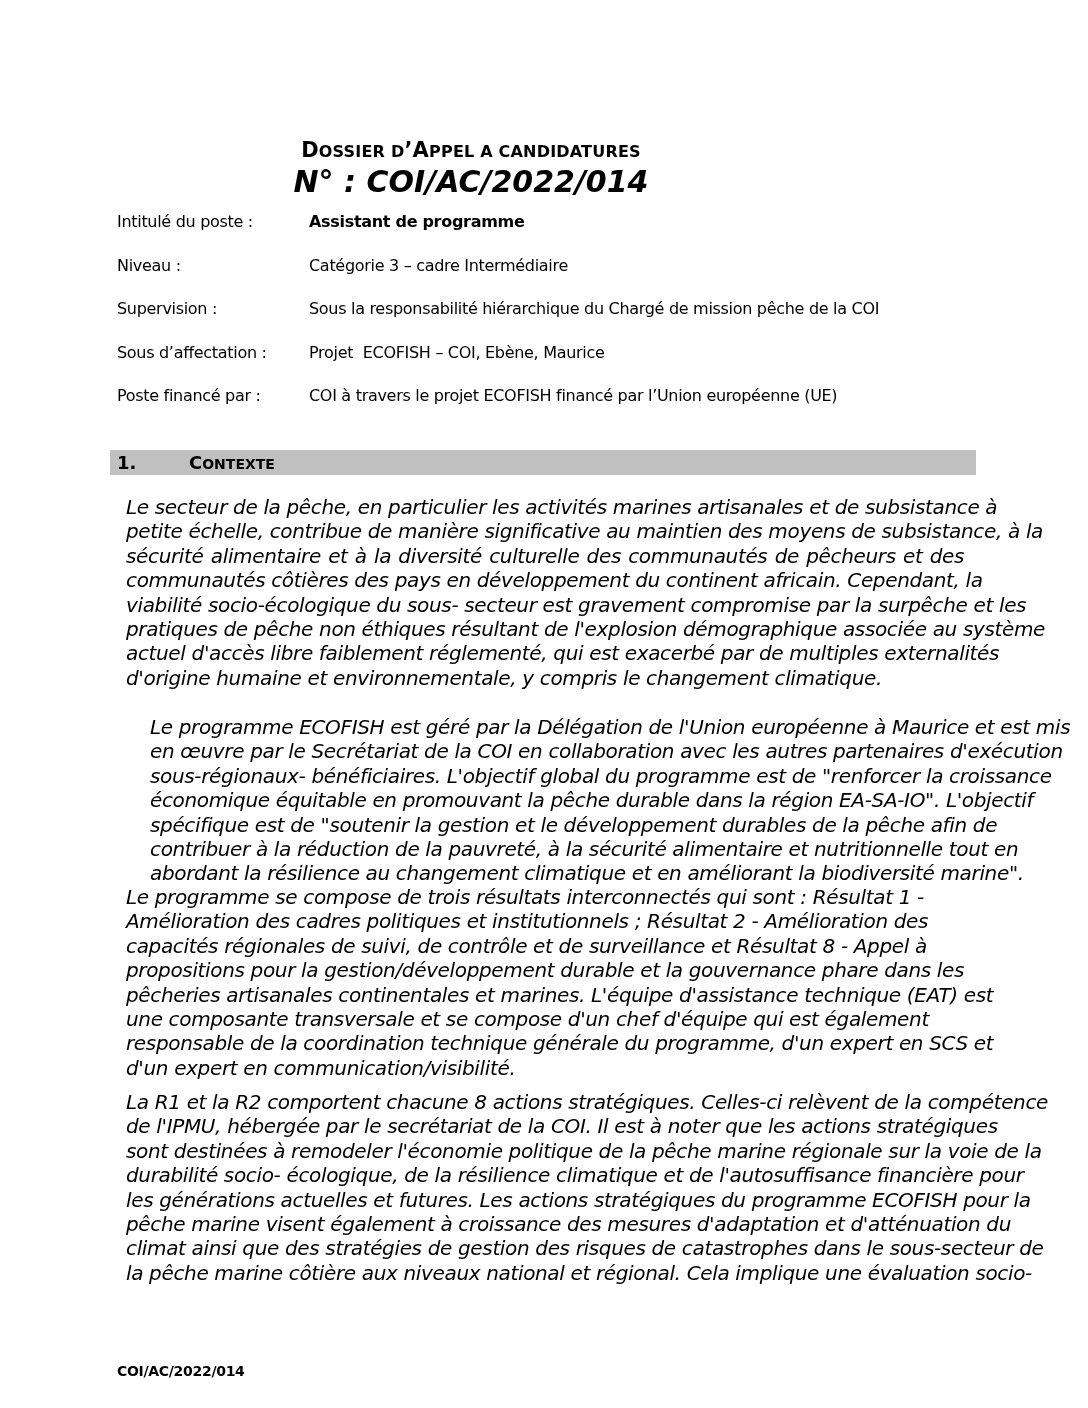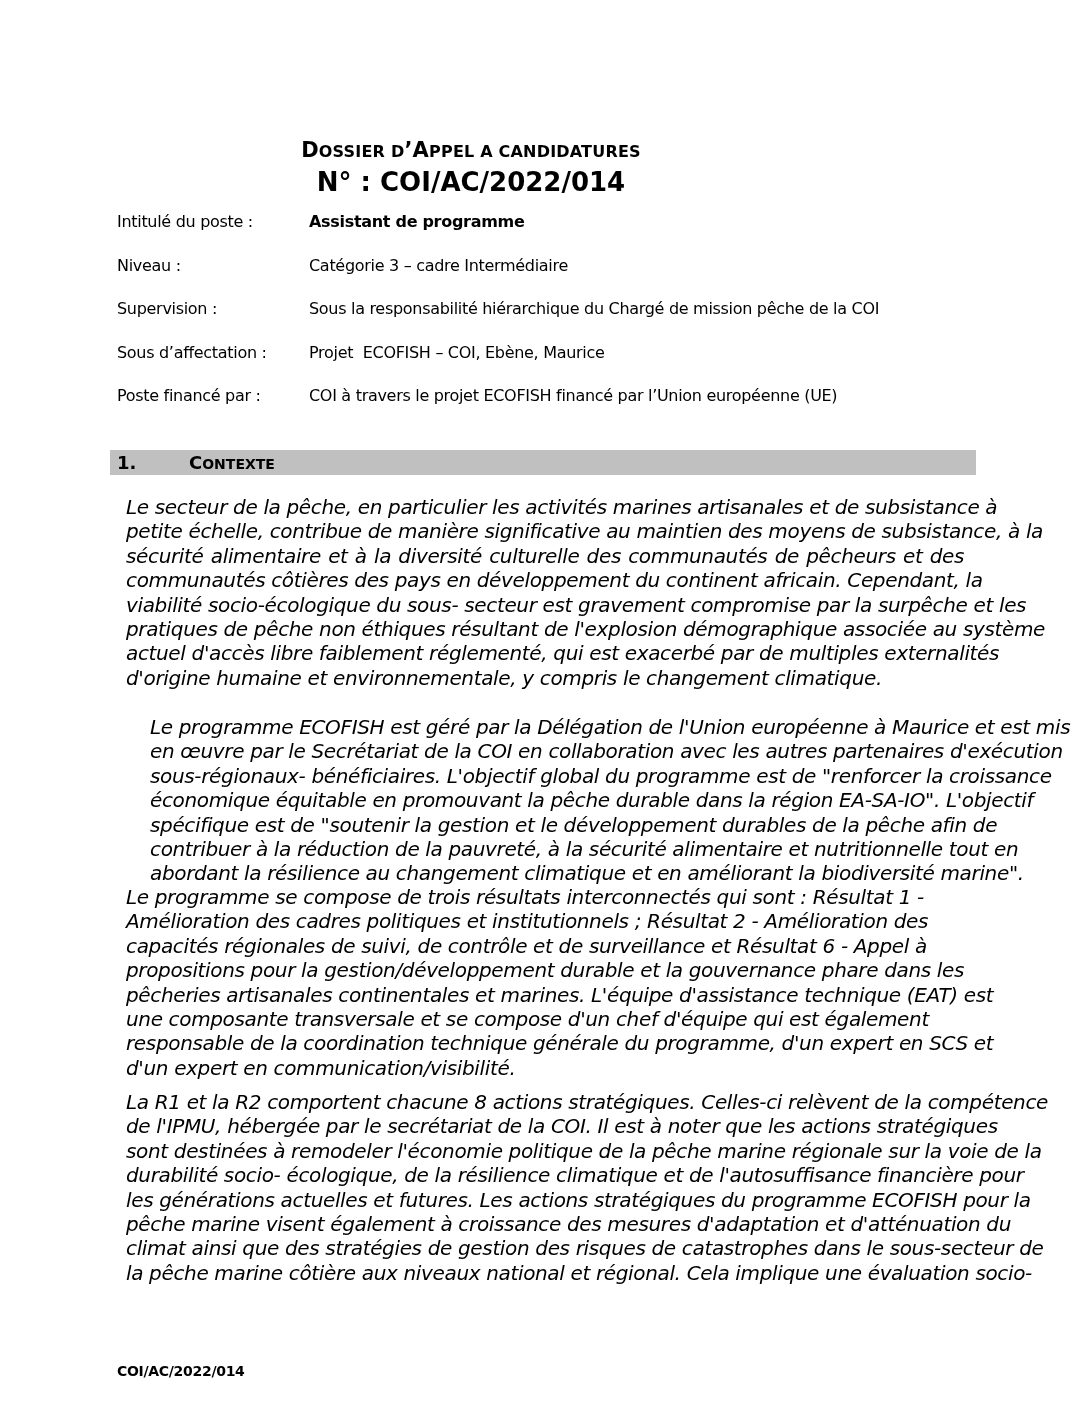--- a/index.html
+++ b/index.html
@@ -29,23 +29,24 @@
       letter-spacing: 0.2px;
       line-height: 28px;
       margin-left: 10px;
     }
     .title-line1 .sc {
       font-size: 16px;
     }
     .title-line2 {
       font-family: "DejaVu Sans", sans-serif;
       font-weight: bold;
-      font-size: 26px;
+      font-size: 30px;
       line-height: 32px;
       margin-left: 10px;
+      font-style: italic;
     }
     .meta-table {
       position: absolute;
       top: 212px;
       left: 117px;
       width: 880px;
       font-size: 16px;
     }
     .meta-row {
       display: flex;
@@ -168,21 +169,21 @@
   <span class="ln">sous-régionaux- bénéficiaires. L'objectif global du programme est de "renforcer la croissance</span>
   <span class="ln">économique équitable en promouvant la pêche durable dans la région EA-SA-IO". L'objectif</span>
   <span class="ln">spécifique est de "soutenir la gestion et le développement durables de la pêche afin de</span>
   <span class="ln">contribuer à la réduction de la pauvreté, à la sécurité alimentaire et nutritionnelle tout en</span>
   <span class="ln last">abordant la résilience au changement climatique et en améliorant la biodiversité marine".</span>
 </div>
 
 <div class="para ragged" style="top: 885px;">
   <span class="ln">Le programme se compose de trois résultats interconnectés qui sont : Résultat 1 -</span>
   <span class="ln">Amélioration des cadres politiques et institutionnels ; Résultat 2 - Amélioration des</span>
-  <span class="ln">capacités régionales de suivi, de contrôle et de surveillance et Résultat 6 - Appel à</span>
+  <span class="ln">capacités régionales de suivi, de contrôle et de surveillance et Résultat 8 - Appel à</span>
   <span class="ln">propositions pour la gestion/développement durable et la gouvernance phare dans les</span>
   <span class="ln">pêcheries artisanales continentales et marines. L'équipe d'assistance technique (EAT) est</span>
   <span class="ln">une composante transversale et se compose d'un chef d'équipe qui est également</span>
   <span class="ln">responsable de la coordination technique générale du programme, d'un expert en SCS et</span>
   <span class="ln">d'un expert en communication/visibilité.</span>
 </div>
 
 <div class="para" style="top: 1090px;">
   <span class="ln">La R1 et la R2 comportent chacune 8 actions stratégiques. Celles-ci relèvent de la compétence</span>
   <span class="ln">de l'IPMU, hébergée par le secrétariat de la COI. Il est à noter que les actions stratégiques</span>

